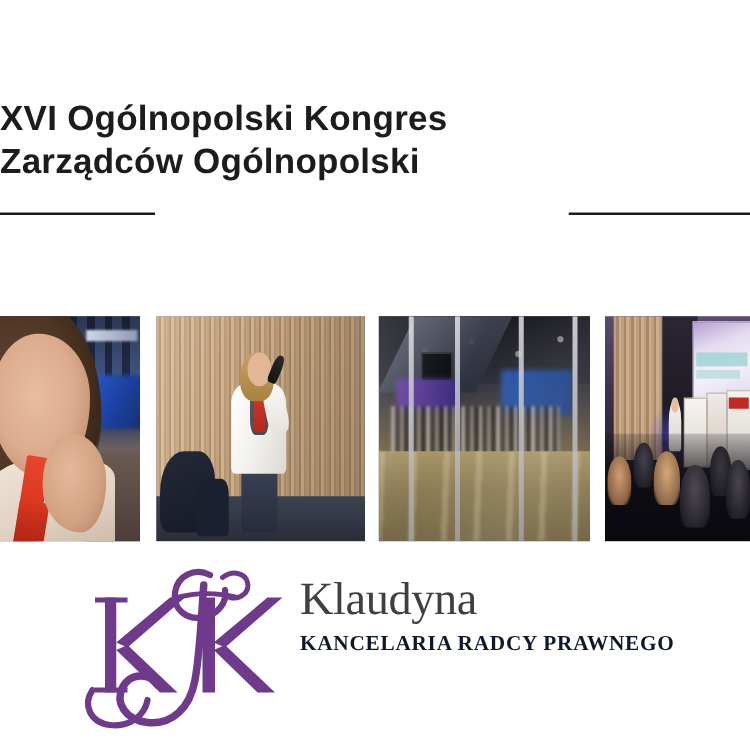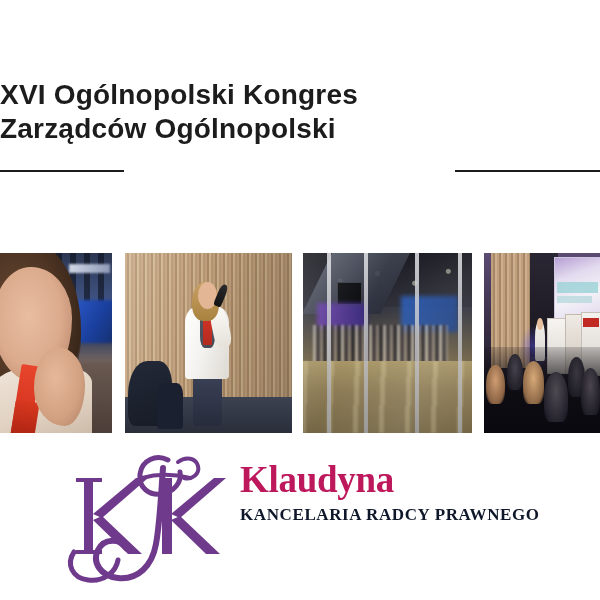--- a/index.html
+++ b/index.html
@@ -357,24 +357,24 @@
   }
   .logo-text {
     position: absolute;
     left: 240px;
     top: 12px;
     width: 340px;
   }
   .logo-name {
     display: block;
     font-family: "Liberation Serif", serif;
-    font-weight: bold;
+    font-weight: normal;
     font-size: 37px;
     line-height: 40px;
-    color: #be185d;
+    color: #404040;
     letter-spacing: -0.3px;
     white-space: nowrap;
   }
   .logo-sub {
     display: block;
     margin-top: 5px;
     font-family: "Liberation Serif", serif;
     font-weight: bold;
     font-size: 17px;
     letter-spacing: 0.6px;

